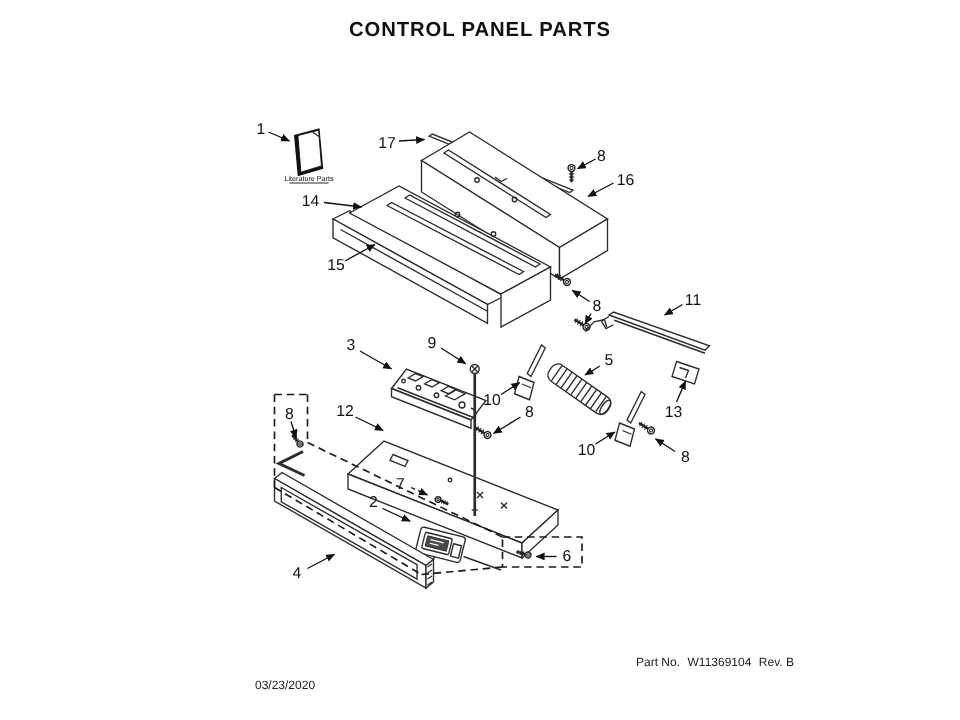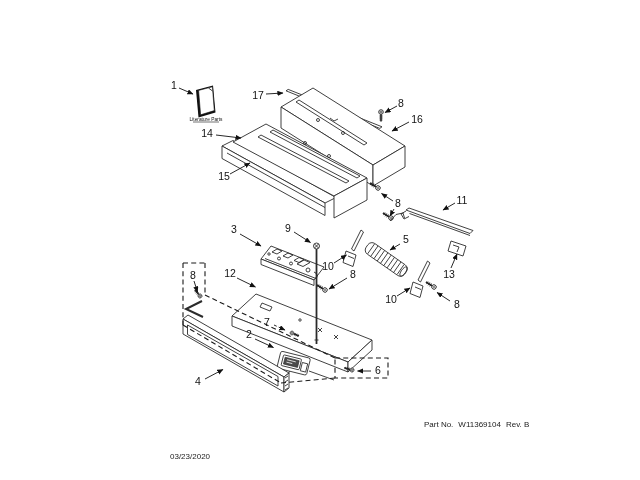--- a/index.html
+++ b/index.html
@@ -1,36 +1,37 @@
 <!DOCTYPE html>
 <html><head>
 <meta charset="utf-8">
 <style>
   html,body{margin:0;padding:0;background:#e8e8e8;}
   .page{position:relative;width:640px;height:480px;background:#ffffff;overflow:hidden;
         font-family:"Liberation Sans", sans-serif;color:#111;}
   .title{position:absolute;top:12px;left:0;width:640px;text-align:center;
          font-size:13.5px;font-weight:bold;letter-spacing:.6px;color:#111;}
   .footer-date{position:absolute;top:452px;left:170px;font-size:8px;color:#222;}
-  .footer-part{position:absolute;top:420px;left:384px;font-size:8px;color:#222;padding-left:40px;}
+  .footer-part{position:absolute;top:437px;left:384px;font-size:8px;color:#222;padding-left:40px;}
   .footer-part span{margin-right:5px;}
   svg{position:absolute;top:0;left:0;}
   svg *{vector-effect:non-scaling-stroke;}
   .ln{stroke:#2b2b2b;stroke-width:.9;fill:none;}
   .fw{stroke:#2b2b2b;stroke-width:.9;fill:#ffffff;}
   .callout{font-family:"Liberation Sans",sans-serif;font-size:10.5px;fill:#111;}
   .tiny{font-family:"Liberation Sans",sans-serif;font-size:4.8px;fill:#111;}
   .arrow{stroke:#111;stroke-width:.9;fill:none;}
   .dash{stroke:#1a1a1a;stroke-width:1.1;fill:none;stroke-dasharray:5 3.2;}
 </style>
 </head>
 <body>
 
 <div class="page">
 
+  <div class="title">CONTROL PANEL PARTS</div>
 
   <svg width="640" height="480" viewBox="0 0 640 480">
     <defs>
       <marker id="arr" markerWidth="8" markerHeight="7" refX="5.6" refY="2.6" orient="auto" markerUnits="userSpaceOnUse">
         <path d="M0,0 L6,2.6 L0,5.2 Z" fill="#111"></path>
       </marker>
       <g id="screw">
         <circle cx="0" cy="0" r="2.3" fill="#fff" stroke="#222" stroke-width=".9"></circle>
         <circle cx="0" cy="0" r="1" fill="none" stroke="#222" stroke-width=".7"></circle>
         <line x1="2.3" y1="0" x2="9.5" y2="0" stroke="#222" stroke-width="1.6"></line>

